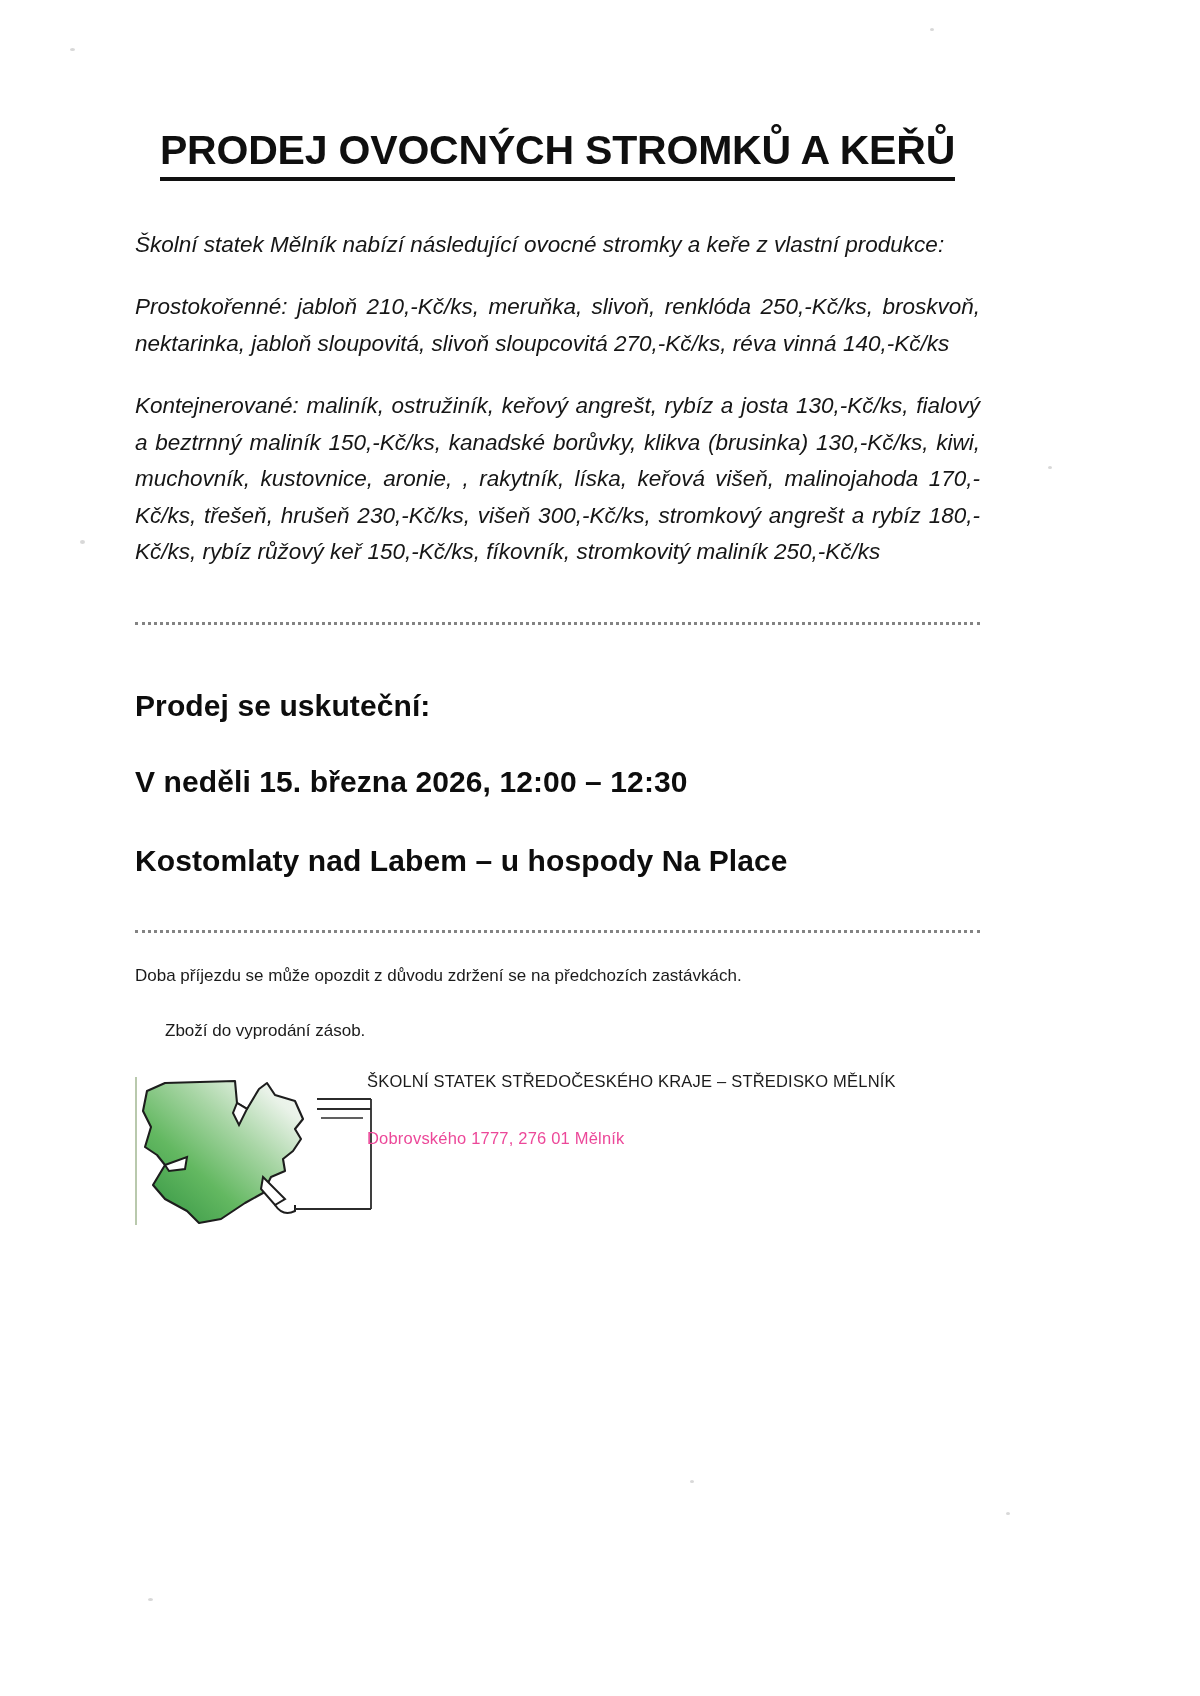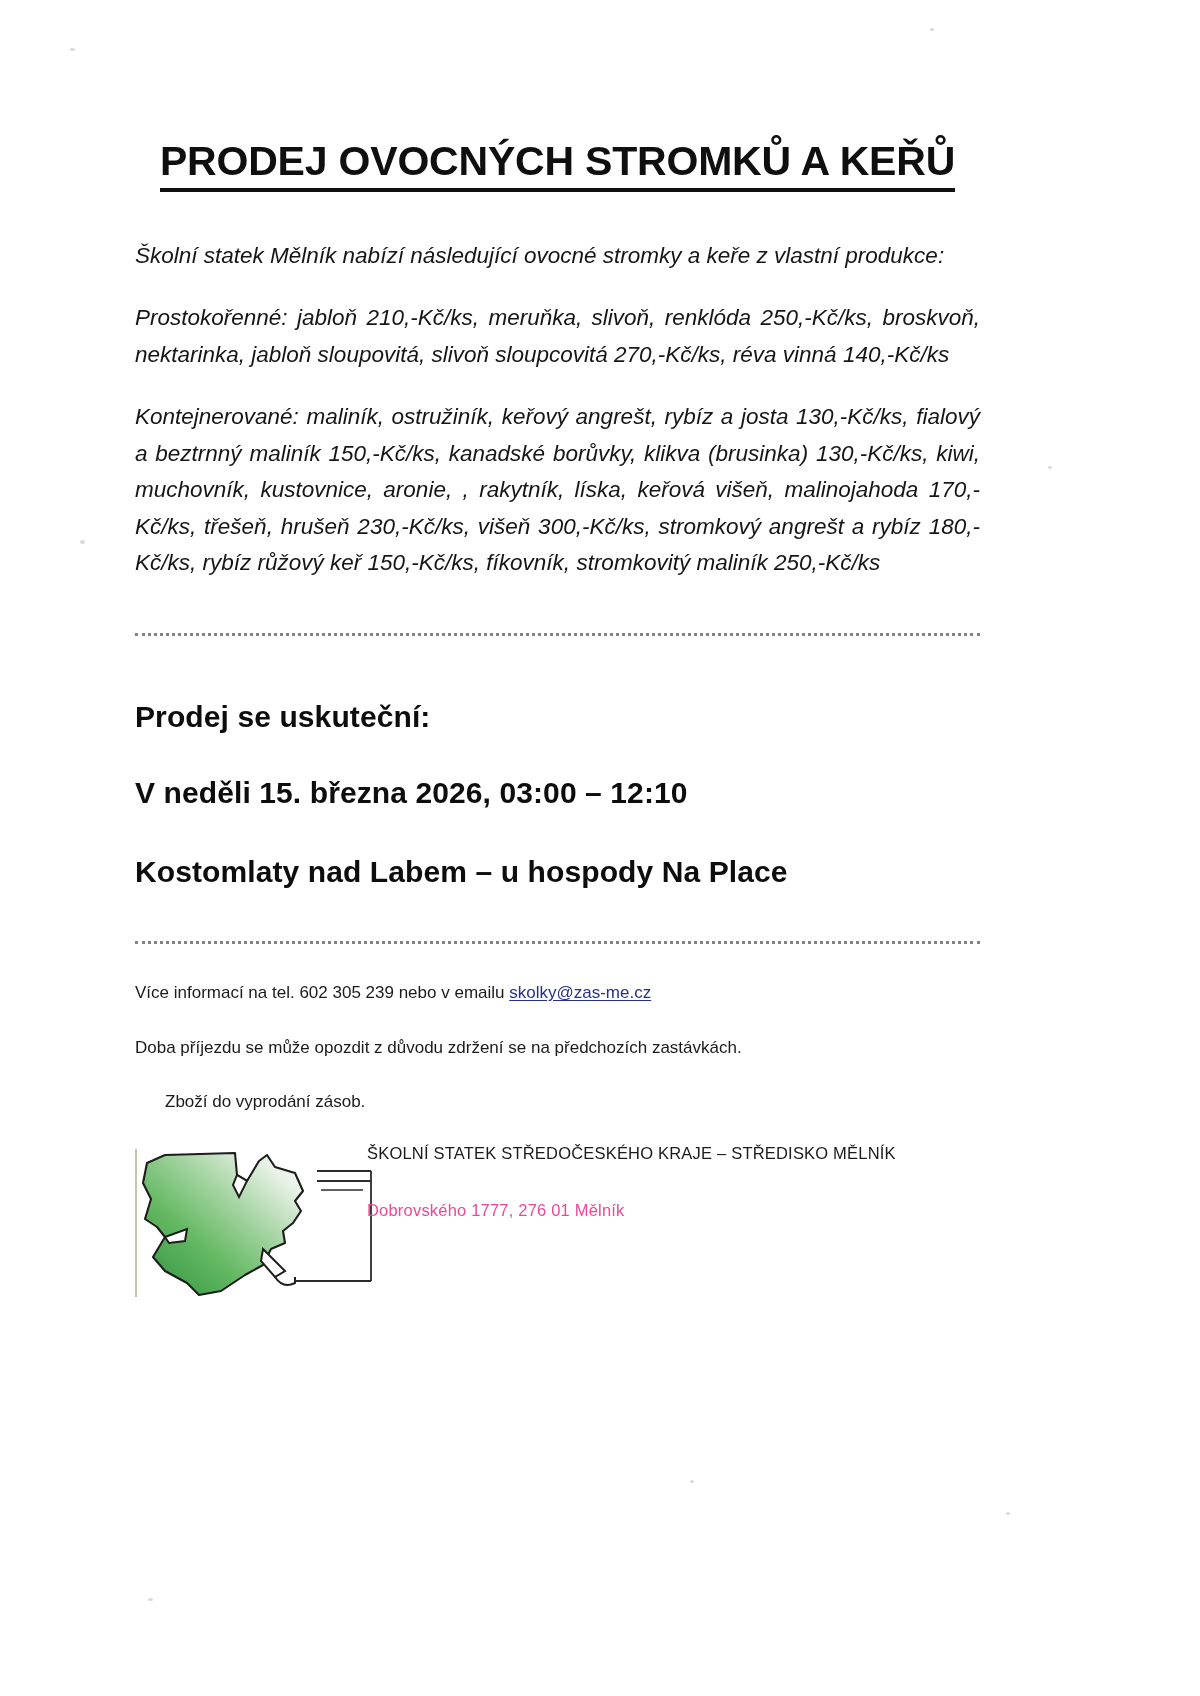--- a/index.html
+++ b/index.html
@@ -37,21 +37,21 @@
 
   .content {
     position: absolute;
     left: 135px;
     top: 0;
     width: 845px;
   }
 
   
   .doc-title {
-    margin: 11px;
+    margin: 0;
     padding: 128px 0 0 0;
     font-size: 41px;
     font-weight: bold;
     letter-spacing: -0.2px;
     text-align: center;
     line-height: 1.12;
     color: #0f0f0f;
     display: block;
   }
   .doc-title-inner {
@@ -169,26 +169,25 @@
 
     <p class="para intro">Školní statek Mělník nabízí následující ovocné stromky a keře z vlastní produkce:</p>
 
     <p class="para bare">Prostokořenné: jabloň 210,-Kč/ks, meruňka, slivoň, renklóda 250,-Kč/ks, broskvoň, nektarinka, jabloň sloupovitá, slivoň sloupcovitá 270,-Kč/ks, réva vinná 140,-Kč/ks</p>
 
     <p class="para cont">Kontejnerované: maliník, ostružiník, keřový angrešt, rybíz a josta 130,-Kč/ks, fialový a beztrnný maliník 150,-Kč/ks, kanadské borůvky, klikva (brusinka) 130,-Kč/ks, kiwi, muchovník, kustovnice, aronie, , rakytník, líska, keřová višeň, malinojahoda 170,-Kč/ks, třešeň, hrušeň 230,-Kč/ks, višeň 300,-Kč/ks, stromkový angrešt a rybíz 180,-Kč/ks, rybíz růžový keř 150,-Kč/ks, fíkovník, stromkovitý maliník 250,-Kč/ks</p>
 
     <hr class="sep first">
 
     <p class="headline h1">Prodej se uskuteční:</p>
-    <p class="headline h2">V neděli 15. března 2026, 03:00 – 12:10</p>
+    <p class="headline h2">V neděli 15. března 2026, 12:00 – 12:30</p>
     <p class="headline h3">Kostomlaty nad Labem – u hospody Na Place</p>
 
     <hr class="sep second">
 
-    <p class="small s1"><span>Více informací na tel. 602 305 239 nebo v emailu </span><a class="email-link" href="mailto:skolky@zas-me.cz">skolky@zas-me.cz</a></p>
 
     <p class="small s2">Doba příjezdu se může opozdit z důvodu zdržení se na předchozích zastávkách.</p>
 
     <p class="small s3">Zboží do vyprodání zásob.</p>
 
     <div class="org-block">
 
       <div class="logo">
         <svg width="240" height="155" viewBox="0 0 240 155" xmlns="http://www.w3.org/2000/svg">
           <defs>

